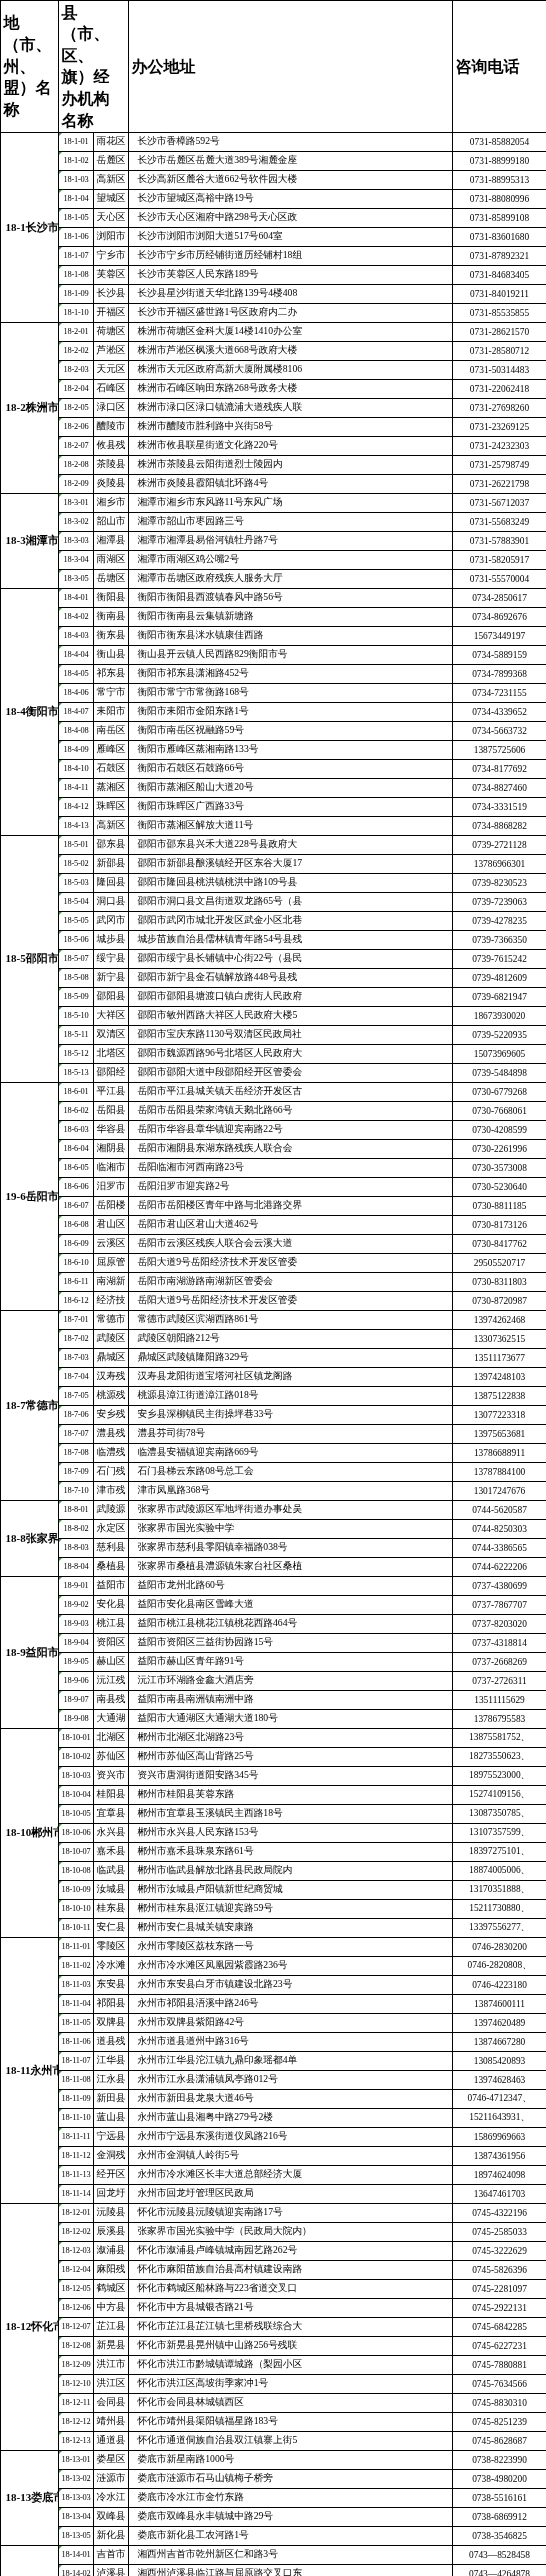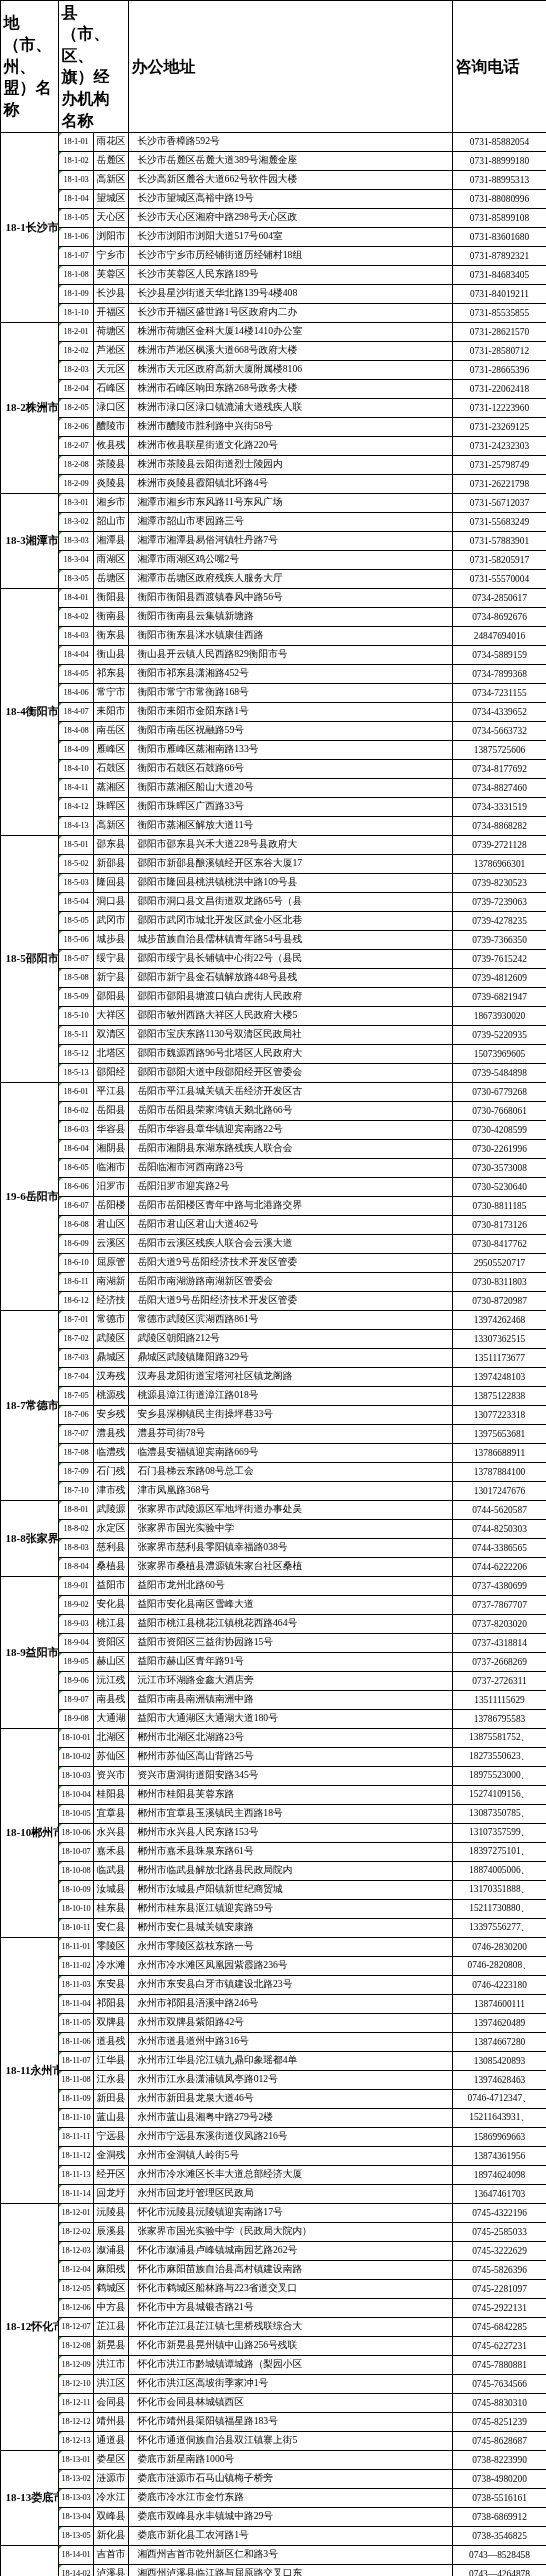--- a/index.html
+++ b/index.html
@@ -128,33 +128,33 @@
         <tr>
           <td class="code"><span class="tri"></span>18-2-02</td>
           <td class="org">芦淞区</td>
           <td class="addr">株洲市芦淞区枫溪大道668号政府大楼</td>
           <td class="phone">0731-28580712</td>
         </tr>
         <tr>
           <td class="code"><span class="tri"></span>18-2-03</td>
           <td class="org">天元区</td>
           <td class="addr">株洲市天元区政府高新大厦附属楼8106</td>
-          <td class="phone">0731-28665396</td>
+          <td class="phone">0731-50314483</td>
         </tr>
         <tr>
           <td class="code"><span class="tri"></span>18-2-04</td>
           <td class="org">石峰区</td>
           <td class="addr">株洲市石峰区响田东路268号政务大楼</td>
           <td class="phone">0731-22062418</td>
         </tr>
         <tr>
           <td class="code"><span class="tri"></span>18-2-05</td>
           <td class="org">渌口区</td>
           <td class="addr">株洲市渌口区渌口镇漉浦大道残疾人联</td>
-          <td class="phone">0731-12223960</td>
+          <td class="phone">0731-27698260</td>
         </tr>
         <tr>
           <td class="code"><span class="tri"></span>18-2-06</td>
           <td class="org">醴陵市</td>
           <td class="addr">株洲市醴陵市胜利路中兴街58号</td>
           <td class="phone">0731-23269125</td>
         </tr>
         <tr>
           <td class="code"><span class="tri"></span>18-2-07</td>
           <td class="org">攸县残</td>
@@ -214,21 +214,21 @@
         <tr>
           <td class="code"><span class="tri"></span>18-4-02</td>
           <td class="org">衡南县</td>
           <td class="addr">衡阳市衡南县云集镇新塘路</td>
           <td class="phone">0734-8692676</td>
         </tr>
         <tr>
           <td class="code"><span class="tri"></span>18-4-03</td>
           <td class="org">衡东县</td>
           <td class="addr">衡阳市衡东县洣水镇康佳西路</td>
-          <td class="phone">24847694016</td>
+          <td class="phone">15673449197</td>
         </tr>
         <tr>
           <td class="code"><span class="tri"></span>18-4-04</td>
           <td class="org">衡山县</td>
           <td class="addr">衡山县开云镇人民西路829衡阳市号</td>
           <td class="phone">0734-5889159</td>
         </tr>
         <tr>
           <td class="code"><span class="tri"></span>18-4-05</td>
           <td class="org">祁东县</td>

